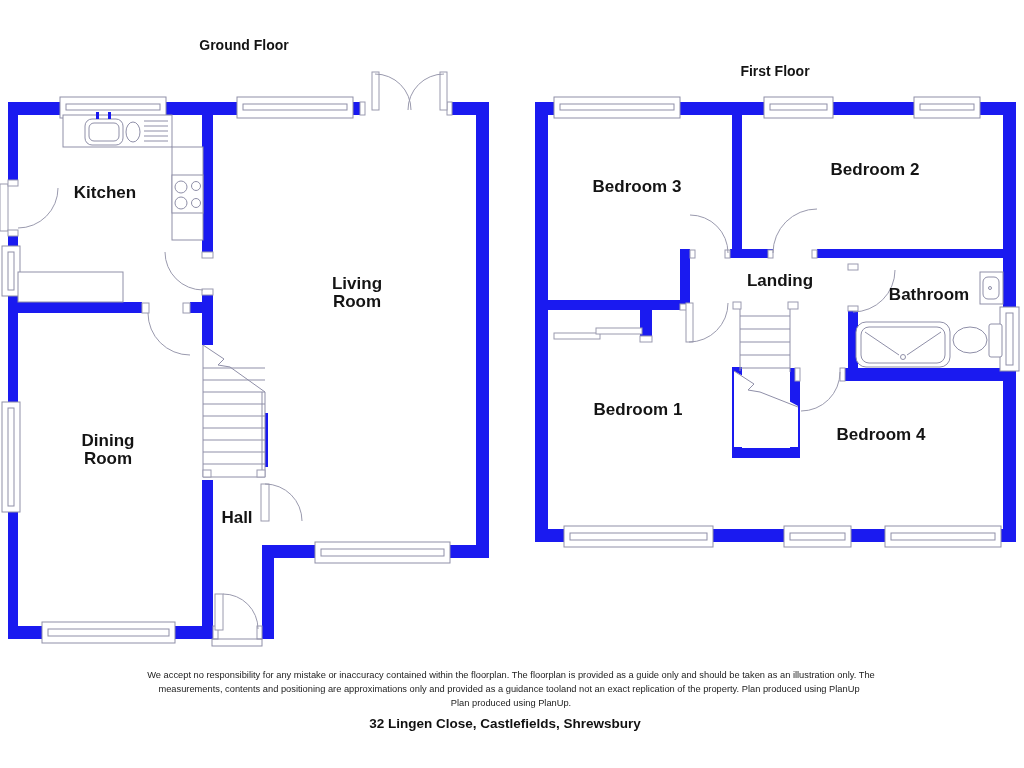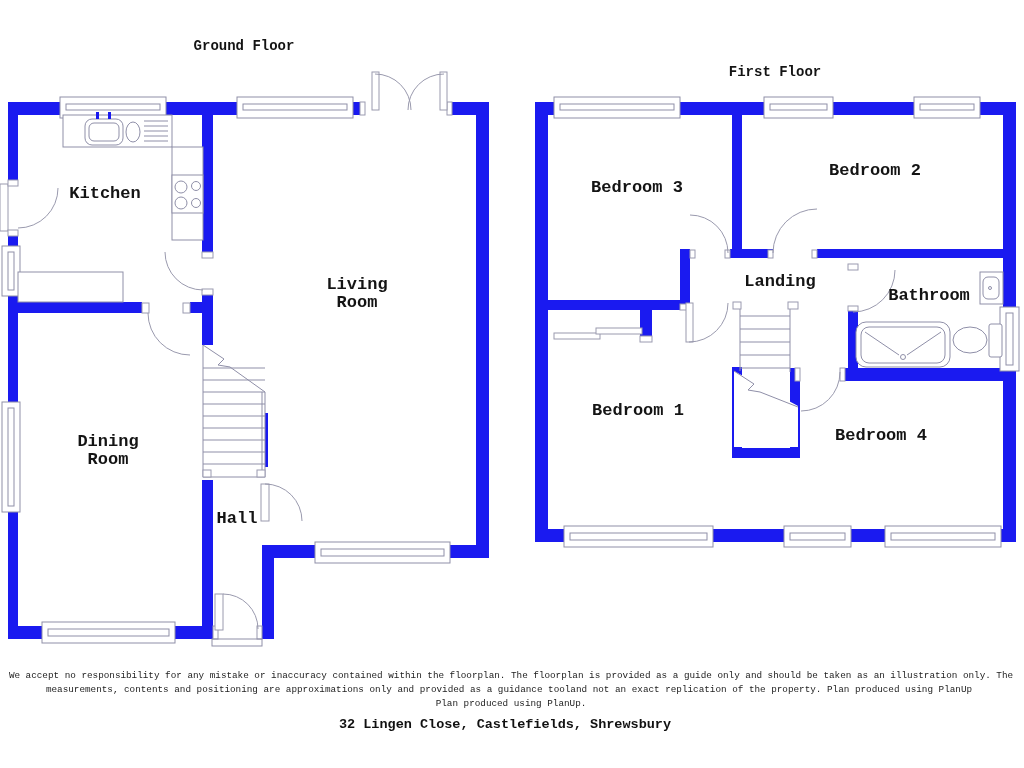--- a/index.html
+++ b/index.html
@@ -1,17 +1,17 @@
 <!DOCTYPE html>
 <html><head>
 <meta charset="utf-8">
 <style>
   html,body{margin:0;padding:0;background:#fff;}
   #canvas{position:relative;width:1024px;height:768px;background:#fff;overflow:hidden;
-          font-family:Liberation Mono, monospace;}
+          font-family:Liberation Sans, sans-serif;}
   svg{position:absolute;left:0;top:0;}
   .wall{fill:#1a1af0;stroke:none;}
   .thin{fill:none;stroke:#8f8fa8;stroke-width:1;}
   .fixture{fill:#ffffff;stroke:#8f8fa8;stroke-width:1;}
   .cap{fill:#ffffff;stroke:#9a9ab0;stroke-width:1;}
   .arc{fill:none;stroke:#9a9aae;stroke-width:1;}
   .leaf{fill:#ffffff;stroke:#9a9aae;stroke-width:1;}
   .win{fill:#ffffff;stroke:#8f8fa8;stroke-width:1;}
   .tap{fill:#1a1af0;}
   .room-label{font-size:17px;font-weight:bold;fill:#141414;text-anchor:middle;}

